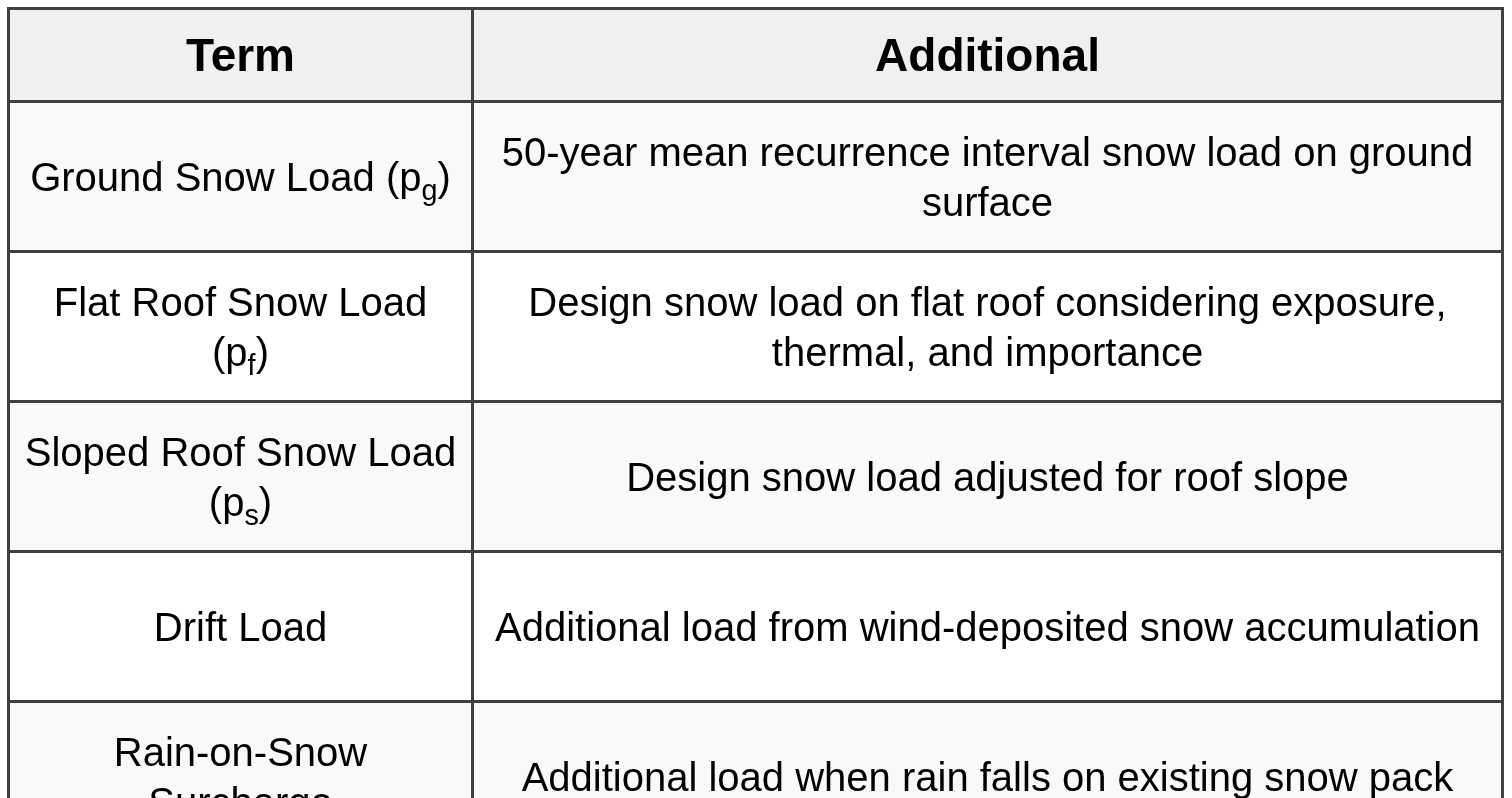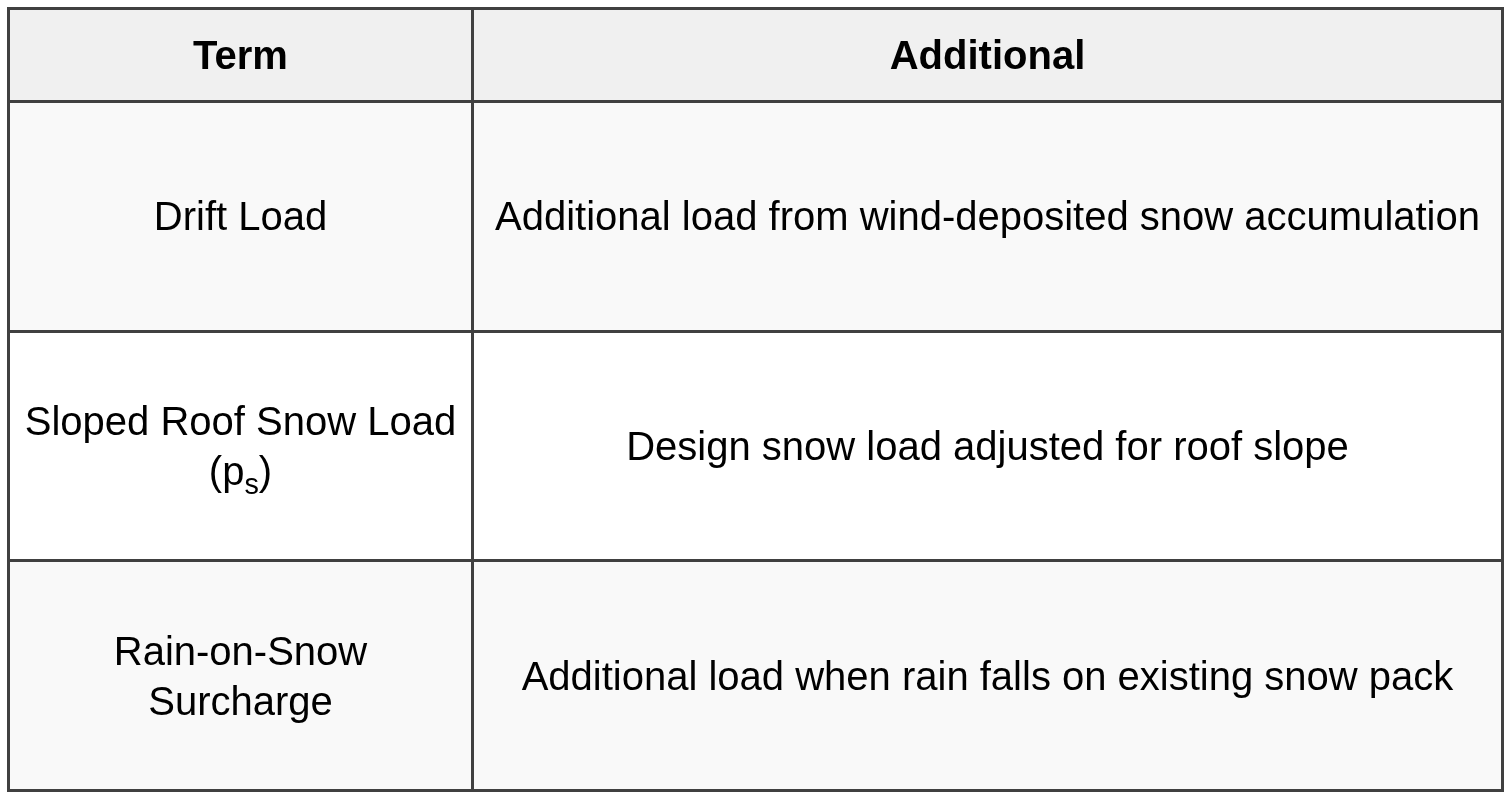--- a/index.html
+++ b/index.html
@@ -37,21 +37,21 @@
     border: 3px solid var(--border);
     text-align: center;
     vertical-align: middle;
     padding: 4px 12px;
     overflow-wrap: break-word;
   }
   col.term-col { width: 464px; }
   thead th {
     background: var(--header-bg);
     font-weight: bold;
-    font-size: 40px;
+    font-size: 46px;
     height: 82px;
   }
   tbody td {
     font-size: 40px;
     line-height: 1.25;
     height: 139px;
   }
   tbody tr:nth-child(odd) td { background: var(--row-odd-bg); }
   tbody tr:nth-child(even) td { background: var(--row-even-bg); }
   sub.term-sub {
@@ -69,26 +69,34 @@
       <col class="definition-col">
     </colgroup>
     <thead>
       <tr>
         <th>Term</th>
         <th>Additional</th>
       </tr>
     </thead>
     <tbody>
       <tr>
-        <td><span>Drift Load</span><sub class="term-sub"></sub><span></span></td>
-        <td>Additional load from wind-deposited snow accumulation</td>
+        <td><span>Ground Snow Load (p</span><sub class="term-sub">g</sub><span>)</span></td>
+        <td>50-year mean recurrence interval snow load on ground surface</td>
+      </tr>
+      <tr>
+        <td><span>Flat Roof Snow Load (p</span><sub class="term-sub">f</sub><span>)</span></td>
+        <td>Design snow load on flat roof considering exposure, thermal, and importance</td>
       </tr>
       <tr>
         <td><span>Sloped Roof Snow Load (p</span><sub class="term-sub">s</sub><span>)</span></td>
         <td>Design snow load adjusted for roof slope</td>
+      </tr>
+      <tr>
+        <td><span>Drift Load</span><sub class="term-sub"></sub><span></span></td>
+        <td>Additional load from wind-deposited snow accumulation</td>
       </tr>
       <tr>
         <td><span>Rain-on-Snow Surcharge</span><sub class="term-sub"></sub><span></span></td>
         <td>Additional load when rain falls on existing snow pack</td>
       </tr>
     </tbody>
   </table>
 </div>
 
 </body></html>

